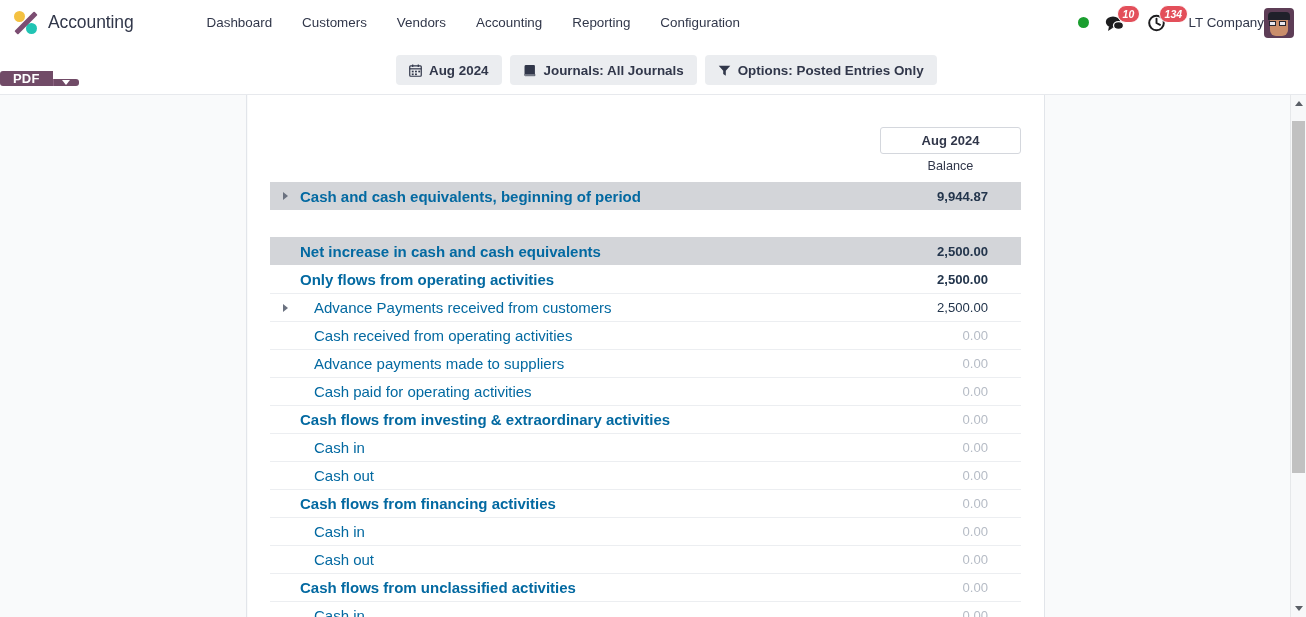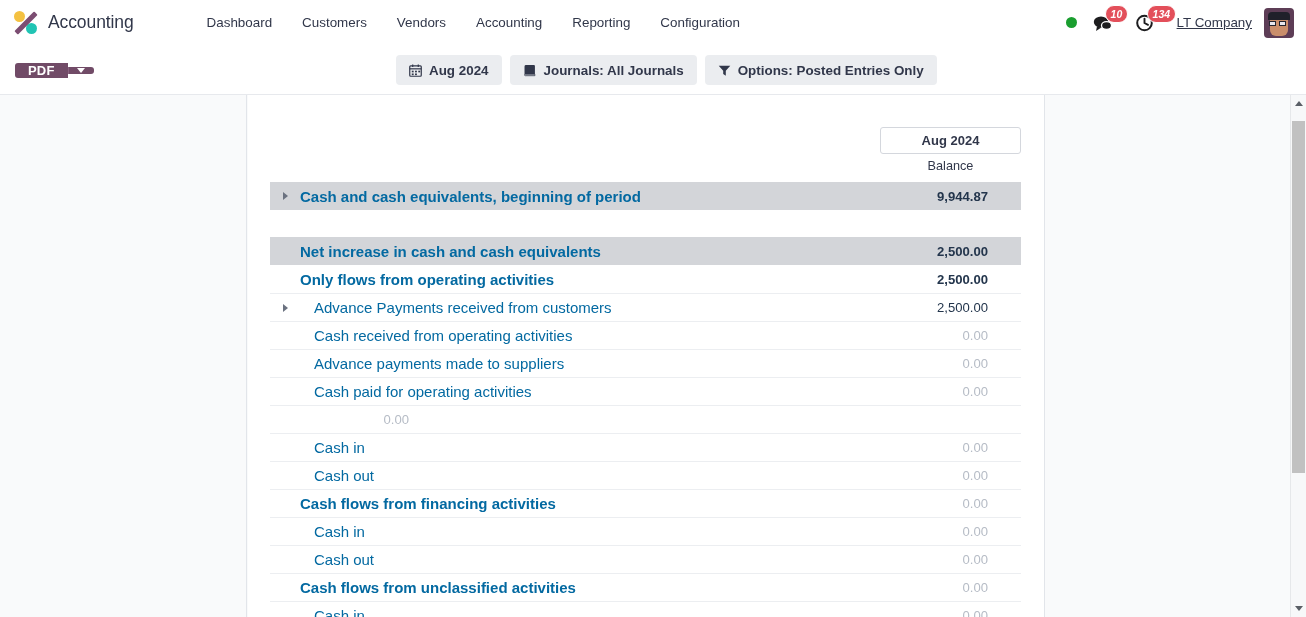--- a/index.html
+++ b/index.html
@@ -96,24 +96,22 @@
     line-height: 1;
     padding: 3px 5px 3px 5px;
     border-radius: 9px;
     min-width: 17px;
     text-align: center;
     border: 1.5px solid #fff;
   }
   .company-name {
     font-size: 13.4px;
     color: #31374a;
-    margin-right: 12px;
-    white-space: nowrap;
-    cursor: pointer;
-    text-decoration: underline;
+    white-space: nowrap;
+    cursor: pointer;
   }
   .avatar {
     width: 30px; height: 30px;
     border-radius: 4px;
     background: #5d3d56;
     position: relative;
     overflow: hidden;
     cursor: pointer;
   }
   .avatar .face {
@@ -137,22 +135,21 @@
 
   
   .control-panel {
     position: absolute; top: 46px; left: 0;
     width: 1306px; height: 49px;
     background: #ffffff;
     display: flex; align-items: center;
     border-bottom: 1px solid #e7e9ed;
   }
   .btn-group {
-    display: flex; align-items: center;
-    margin-left: 15px;
+    display: flex; align-items: flex-end;
     height: 31px;
   }
   .btn-pdf {
     background: #714b67;
     color: #ffffff;
     font-size: 13px;
     font-weight: 700;
     border: none;
     border-radius: 3px 0 0 3px;
     padding: 0 13px;
@@ -486,20 +483,21 @@
             <div class="label">Advance payments made to suppliers</div>
             <div class="value">0.00</div>
           </div>
           <div class="rw ind1 muted sep">
             <div class="arrow-cell"></div>
             <div class="label">Cash paid for operating activities</div>
             <div class="value">0.00</div>
           </div>
           <div class="rw ind0 bold muted sep">
             <div class="arrow-cell"></div>
+            <div class="label">Cash flows from investing &amp; extraordinary activities</div>
             <div class="value">0.00</div>
           </div>
           <div class="rw ind1 muted sep">
             <div class="arrow-cell"></div>
             <div class="label">Cash in</div>
             <div class="value">0.00</div>
           </div>
           <div class="rw ind1 muted sep">
             <div class="arrow-cell"></div>
             <div class="label">Cash out</div>

